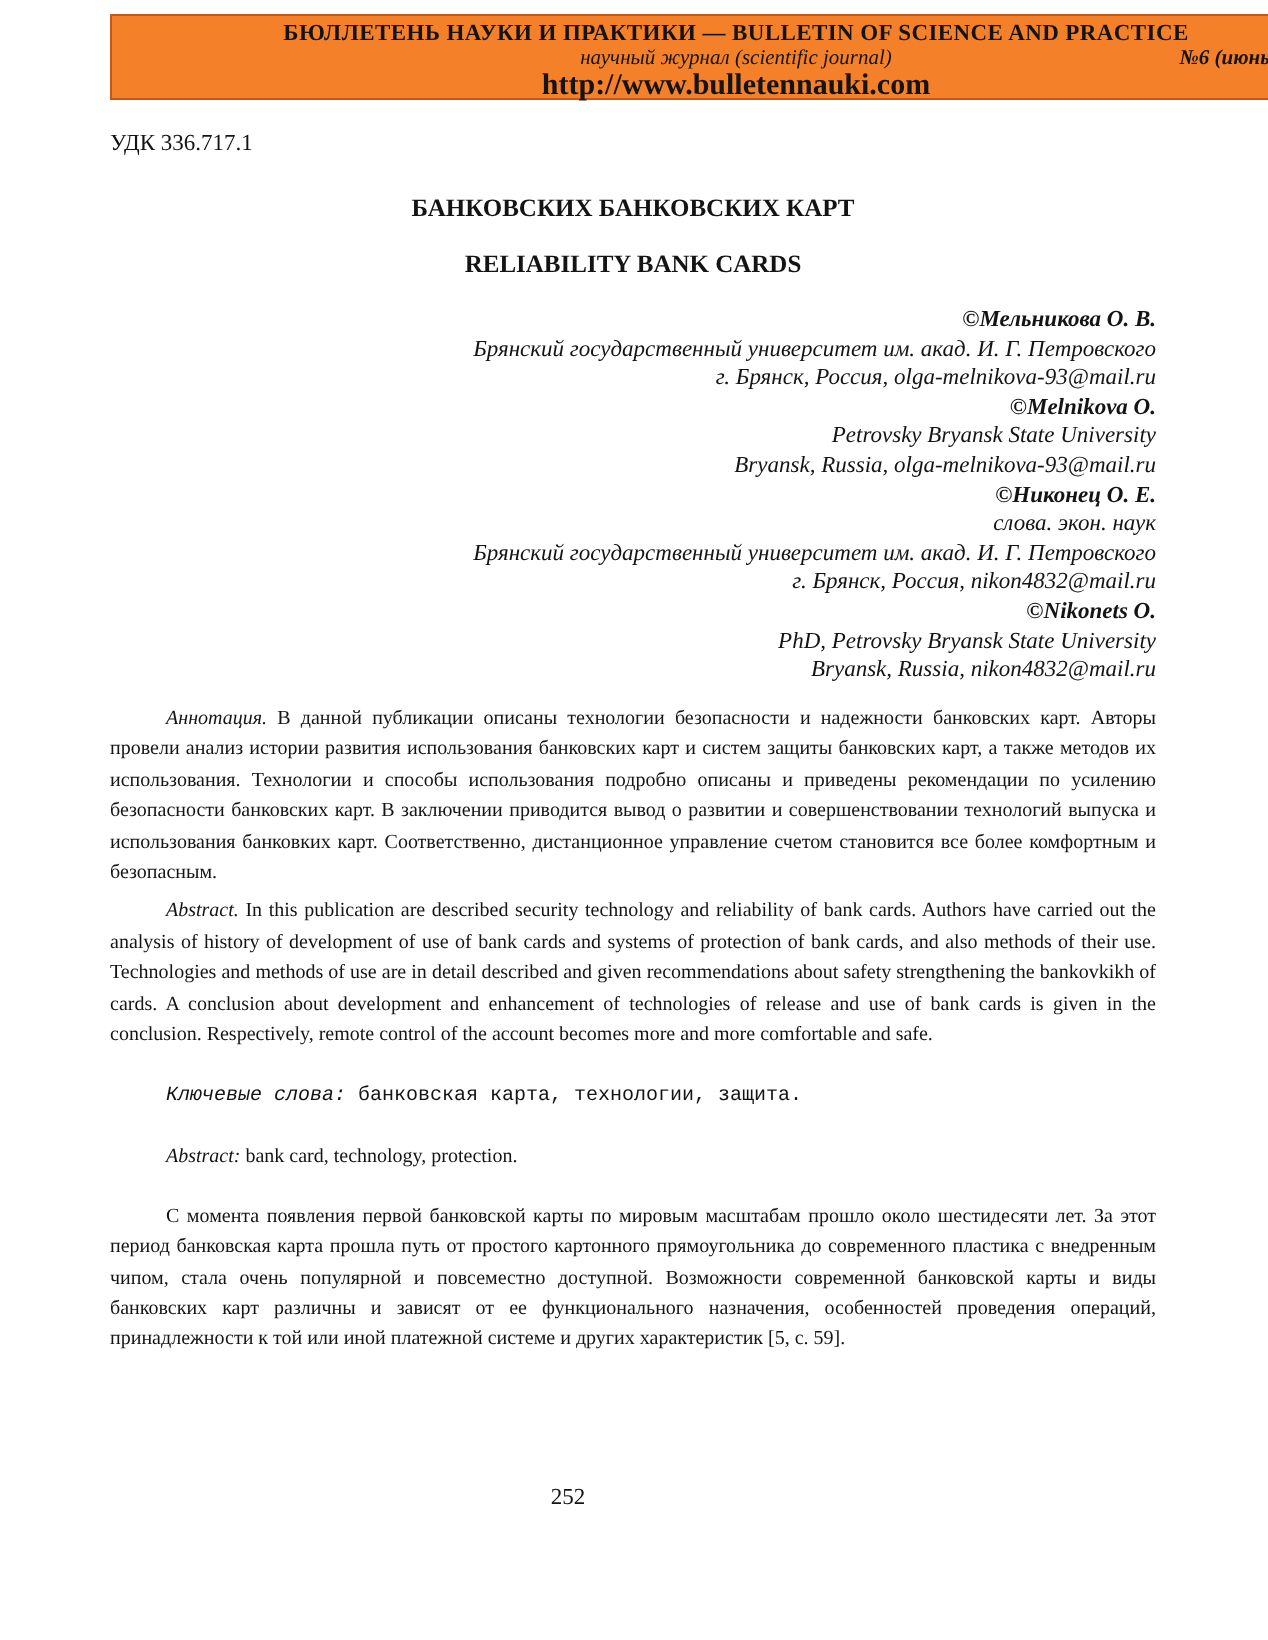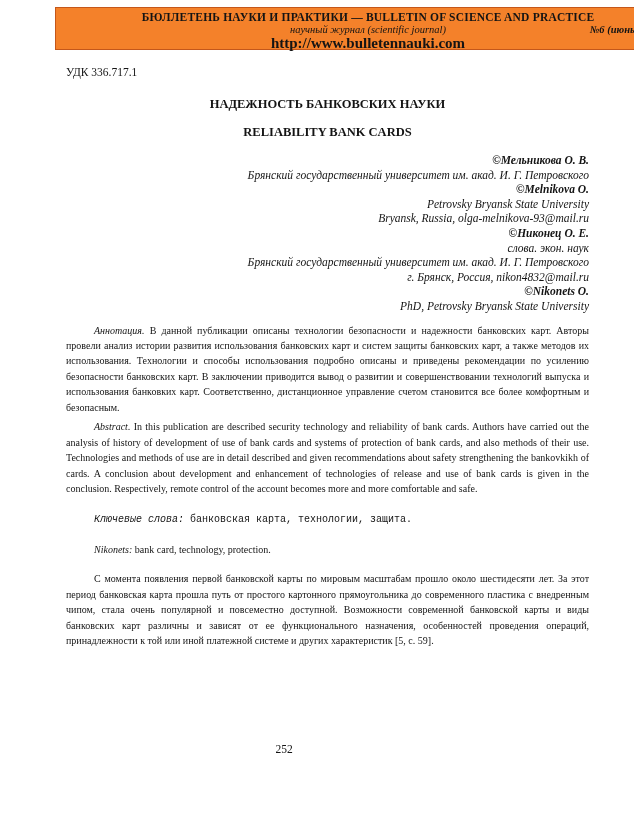--- a/index.html
+++ b/index.html
@@ -17,21 +17,21 @@
     box-sizing:border-box;
     background:#F4812A;border:1px solid #C4571A;
     text-align:center;padding-top:3px;
   }
   .banner-title{font-weight:bold;font-size:11.5px;line-height:13px;letter-spacing:.2px;}
   .banner-row{position:relative;font-size:10.5px;line-height:12.5px;font-style:italic;}
   .banner-issue{position:absolute;right:9px;top:0;font-weight:bold;}
   .banner-url{font-size:15px;line-height:12.5px;font-weight:bold;}
 
   
-  .content{position:absolute;left:66px;top:50px;width:523px;}
+  .content{position:absolute;left:55px;top:50px;width:523px;}
   .udk{margin-top:16px;font-size:11.5px;line-height:13px;}
   .title{margin:0;text-align:center;font-size:12.5px;line-height:14px;font-weight:bold;}
   .title-ru{margin-top:18px;}
   .title-en{margin-top:14px;}
 
   .authors{margin-top:14px;text-align:right;font-style:italic;font-size:11.5px;line-height:14.6px;}
   .author-line{white-space:nowrap;}
   .author-line.bold{font-weight:bold;}
 
   .para{margin:0;text-align:justify;font-size:10px;line-height:15.45px;text-indent:28px;}
@@ -54,44 +54,46 @@
       <span class="banner-sub">научный журнал (scientific journal)</span>
       <span class="banner-issue">№6 (июнь) 2016 г.</span>
     </div>
     <div class="banner-url">http://www.bulletennauki.com</div>
   </header>
 
   <main class="content">
 
     <div class="udk">УДК 336.717.1</div>
 
-    <h1 class="title title-ru">НАДЕЖНОСТЬ БАНКОВСКИХ НАУКИ</h1>
+    <h1 class="title title-ru">БАНКОВСКИХ БАНКОВСКИХ КАРТ</h1>
     <h2 class="title title-en">RELIABILITY BANK CARDS</h2>
 
     <div class="authors">
       <div class="author-line bold">©Мельникова О. В.</div>
       <div class="author-line">Брянский государственный университет им. акад. И. Г. Петровского</div>
+      <div class="author-line">г. Брянск, Россия, olga-melnikova-93@mail.ru</div>
       <div class="author-line bold">©Melnikova O.</div>
       <div class="author-line">Petrovsky Bryansk State University</div>
       <div class="author-line">Bryansk, Russia, olga-melnikova-93@mail.ru</div>
       <div class="author-line bold">©Никонец О. Е.</div>
       <div class="author-line">слова. экон. наук</div>
       <div class="author-line">Брянский государственный университет им. акад. И. Г. Петровского</div>
       <div class="author-line">г. Брянск, Россия, nikon4832@mail.ru</div>
       <div class="author-line bold">©Nikonets O.</div>
       <div class="author-line">PhD, Petrovsky Bryansk State University</div>
+      <div class="author-line">Bryansk, Russia, nikon4832@mail.ru</div>
     </div>
 
     <p class="para abstract-ru"><i>Аннотация.</i><span> В данной публикации описаны технологии безопасности и надежности банковских карт. Авторы провели анализ истории развития использования банковских карт и систем защиты банковских карт, а также методов их использования. Технологии и способы использования подробно описаны и приведены рекомендации по усилению безопасности банковских карт. В заключении приводится вывод о развитии и совершенствовании технологий выпуска и использования банковких карт. Соответственно, дистанционное управление счетом становится все более комфортным и безопасным.</span></p>
 
     <p class="para abstract-en"><i>Abstract.</i><span> In this publication are described security technology and reliability of bank cards. Authors have carried out the analysis of history of development of use of bank cards and systems of protection of bank cards, and also methods of their use. Technologies and methods of use are in detail described and given recommendations about safety strengthening the bankovkikh of cards. A conclusion about development and enhancement of technologies of release and use of bank cards is given in the conclusion. Respectively, remote control of the account becomes more and more comfortable and safe.</span></p>
 
     <p class="para keywords-ru"><i>Ключевые слова:</i><span> банковская карта, технологии, защита.</span></p>
 
-    <p class="para keywords-en"><i>Nikonets:</i><span> bank card, technology, protection.</span></p>
+    <p class="para keywords-en"><i>Abstract:</i><span> bank card, technology, protection.</span></p>
 
     <p class="para body-para">С момента появления первой банковской карты по мировым масштабам прошло около шестидесяти лет. За этот период банковская карта прошла путь от простого картонного прямоугольника до современного пластика с внедренным чипом, стала очень популярной и повсеместно доступной. Возможности современной банковской карты и виды банковских карт различны и зависят от ее функционального назначения, особенностей проведения операций, принадлежности к той или иной платежной системе и других характеристик [5, с. 59].</p>
 
   </main>
 
   <footer class="page-number">252</footer>
 
 </div>
 
 </body></html>

